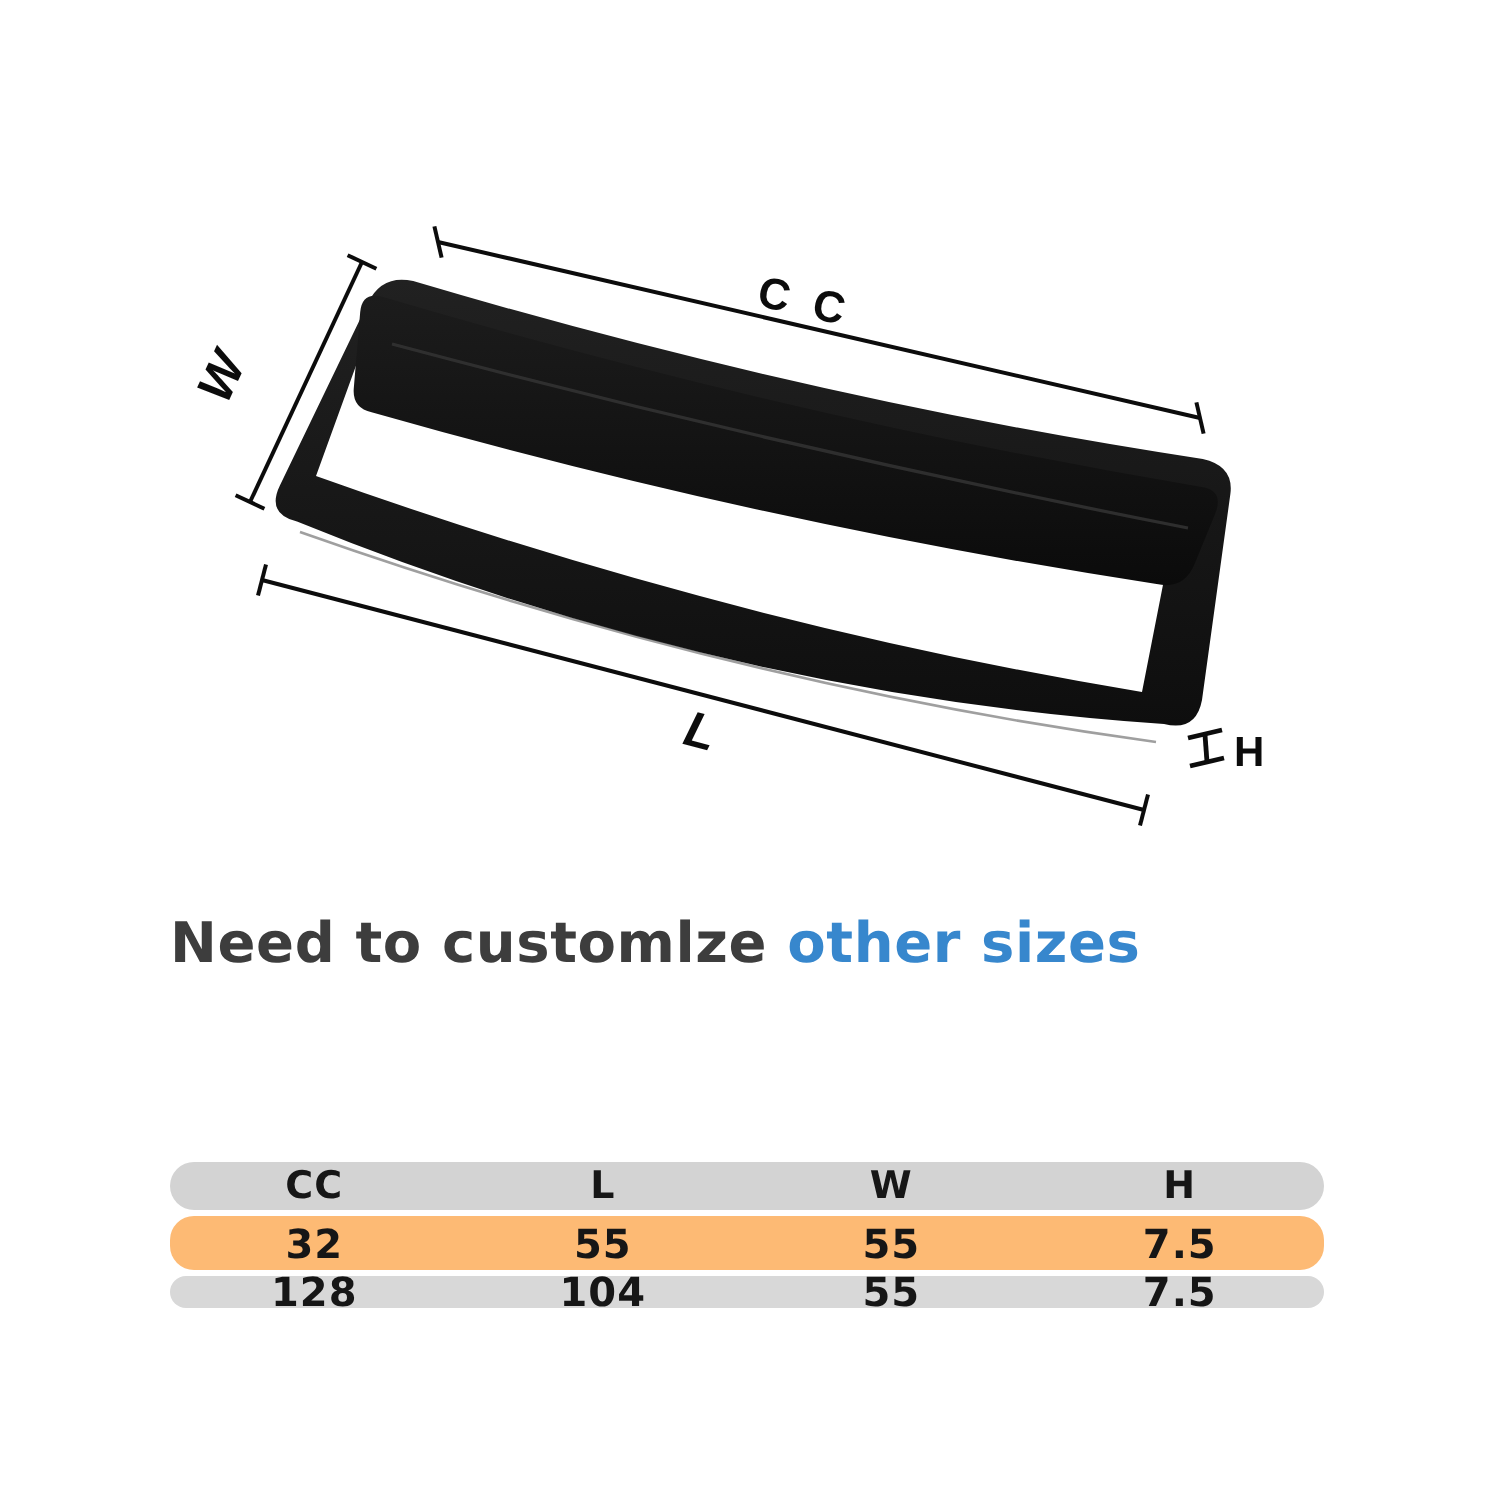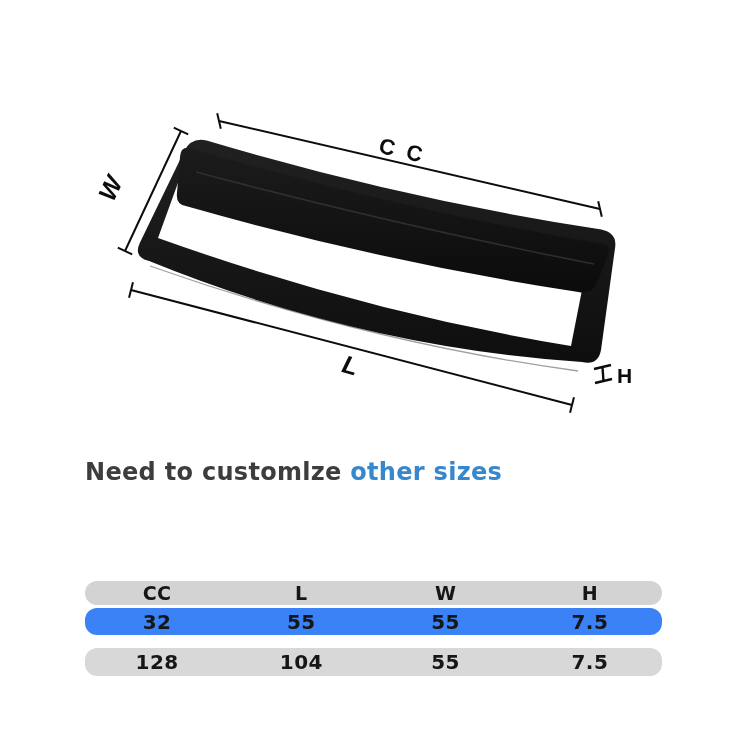--- a/index.html
+++ b/index.html
@@ -19,39 +19,39 @@
     fill: #0c0c0c;
   }
   .dim-label.cc { font-size: 22px; letter-spacing: 3px; }
   .dim-label.wl { font-size: 25px; font-style: italic; }
   .dim-label.h  { font-size: 21px; }
 
   .promo {
     position: absolute;
     left: 85px;
     top: 459px;
-    font-size: 24px;
+    font-size: 28px;
     line-height: 26.5px;
     font-weight: bold;
     letter-spacing: 0.3px;
     color: #3d3d3d;
     white-space: nowrap;
   }
   .promo .blue, .promo-blue { color: #3787cd; }
 
   .size-table {
     position: absolute;
     left: 85px;
     top: 581px;
     width: 577px;
   }
   .trow { display: flex; width: 100%; border-radius: 12px; }
   .trow.head { height: 24px; background: #d3d3d3; margin-bottom: 3px; }
-  .trow.odd  { height: 27px; background: #3b82f6; margin-bottom: 13px; }
-  .trow.even { height: 28px; background: #d8d8d8; }
+  .trow.odd  { height: 27px; background: #fdba74; margin-bottom: 3px; }
+  .trow.even { height: 16px; background: #d8d8d8; }
   .tcell {
     flex: 1;
     display: flex;
     align-items: center;
     justify-content: center;
     color: #161616;
     font-weight: bold;
     font-size: 20px;
     letter-spacing: 0.5px;
   }

